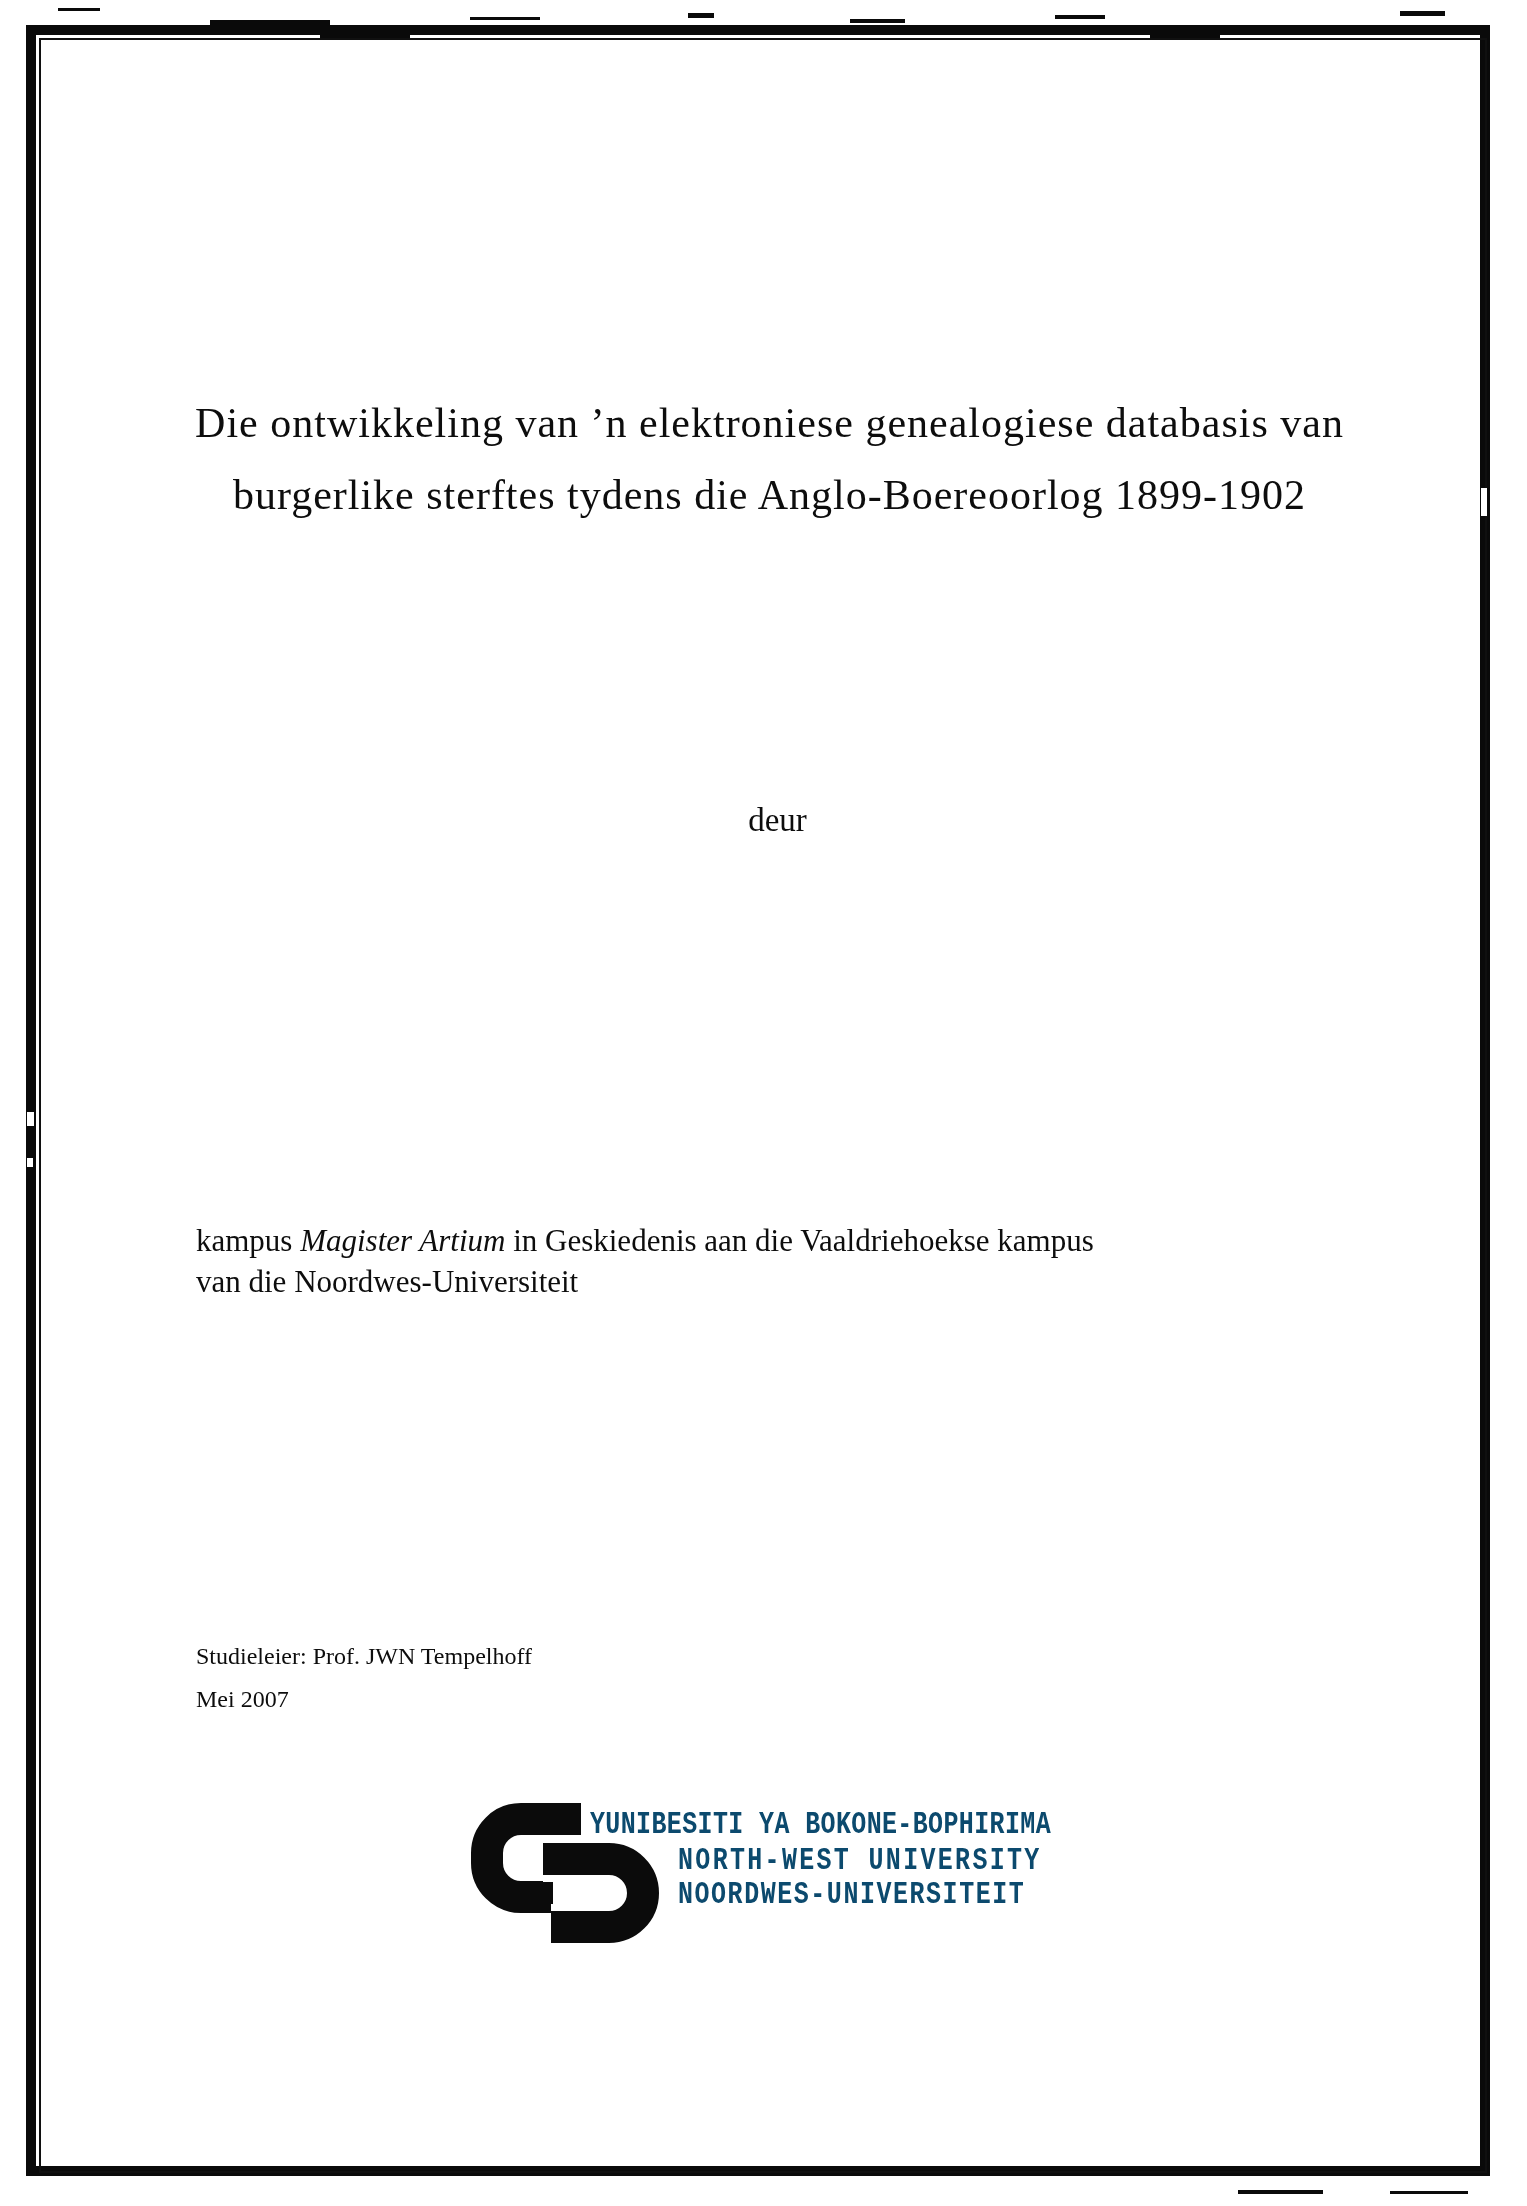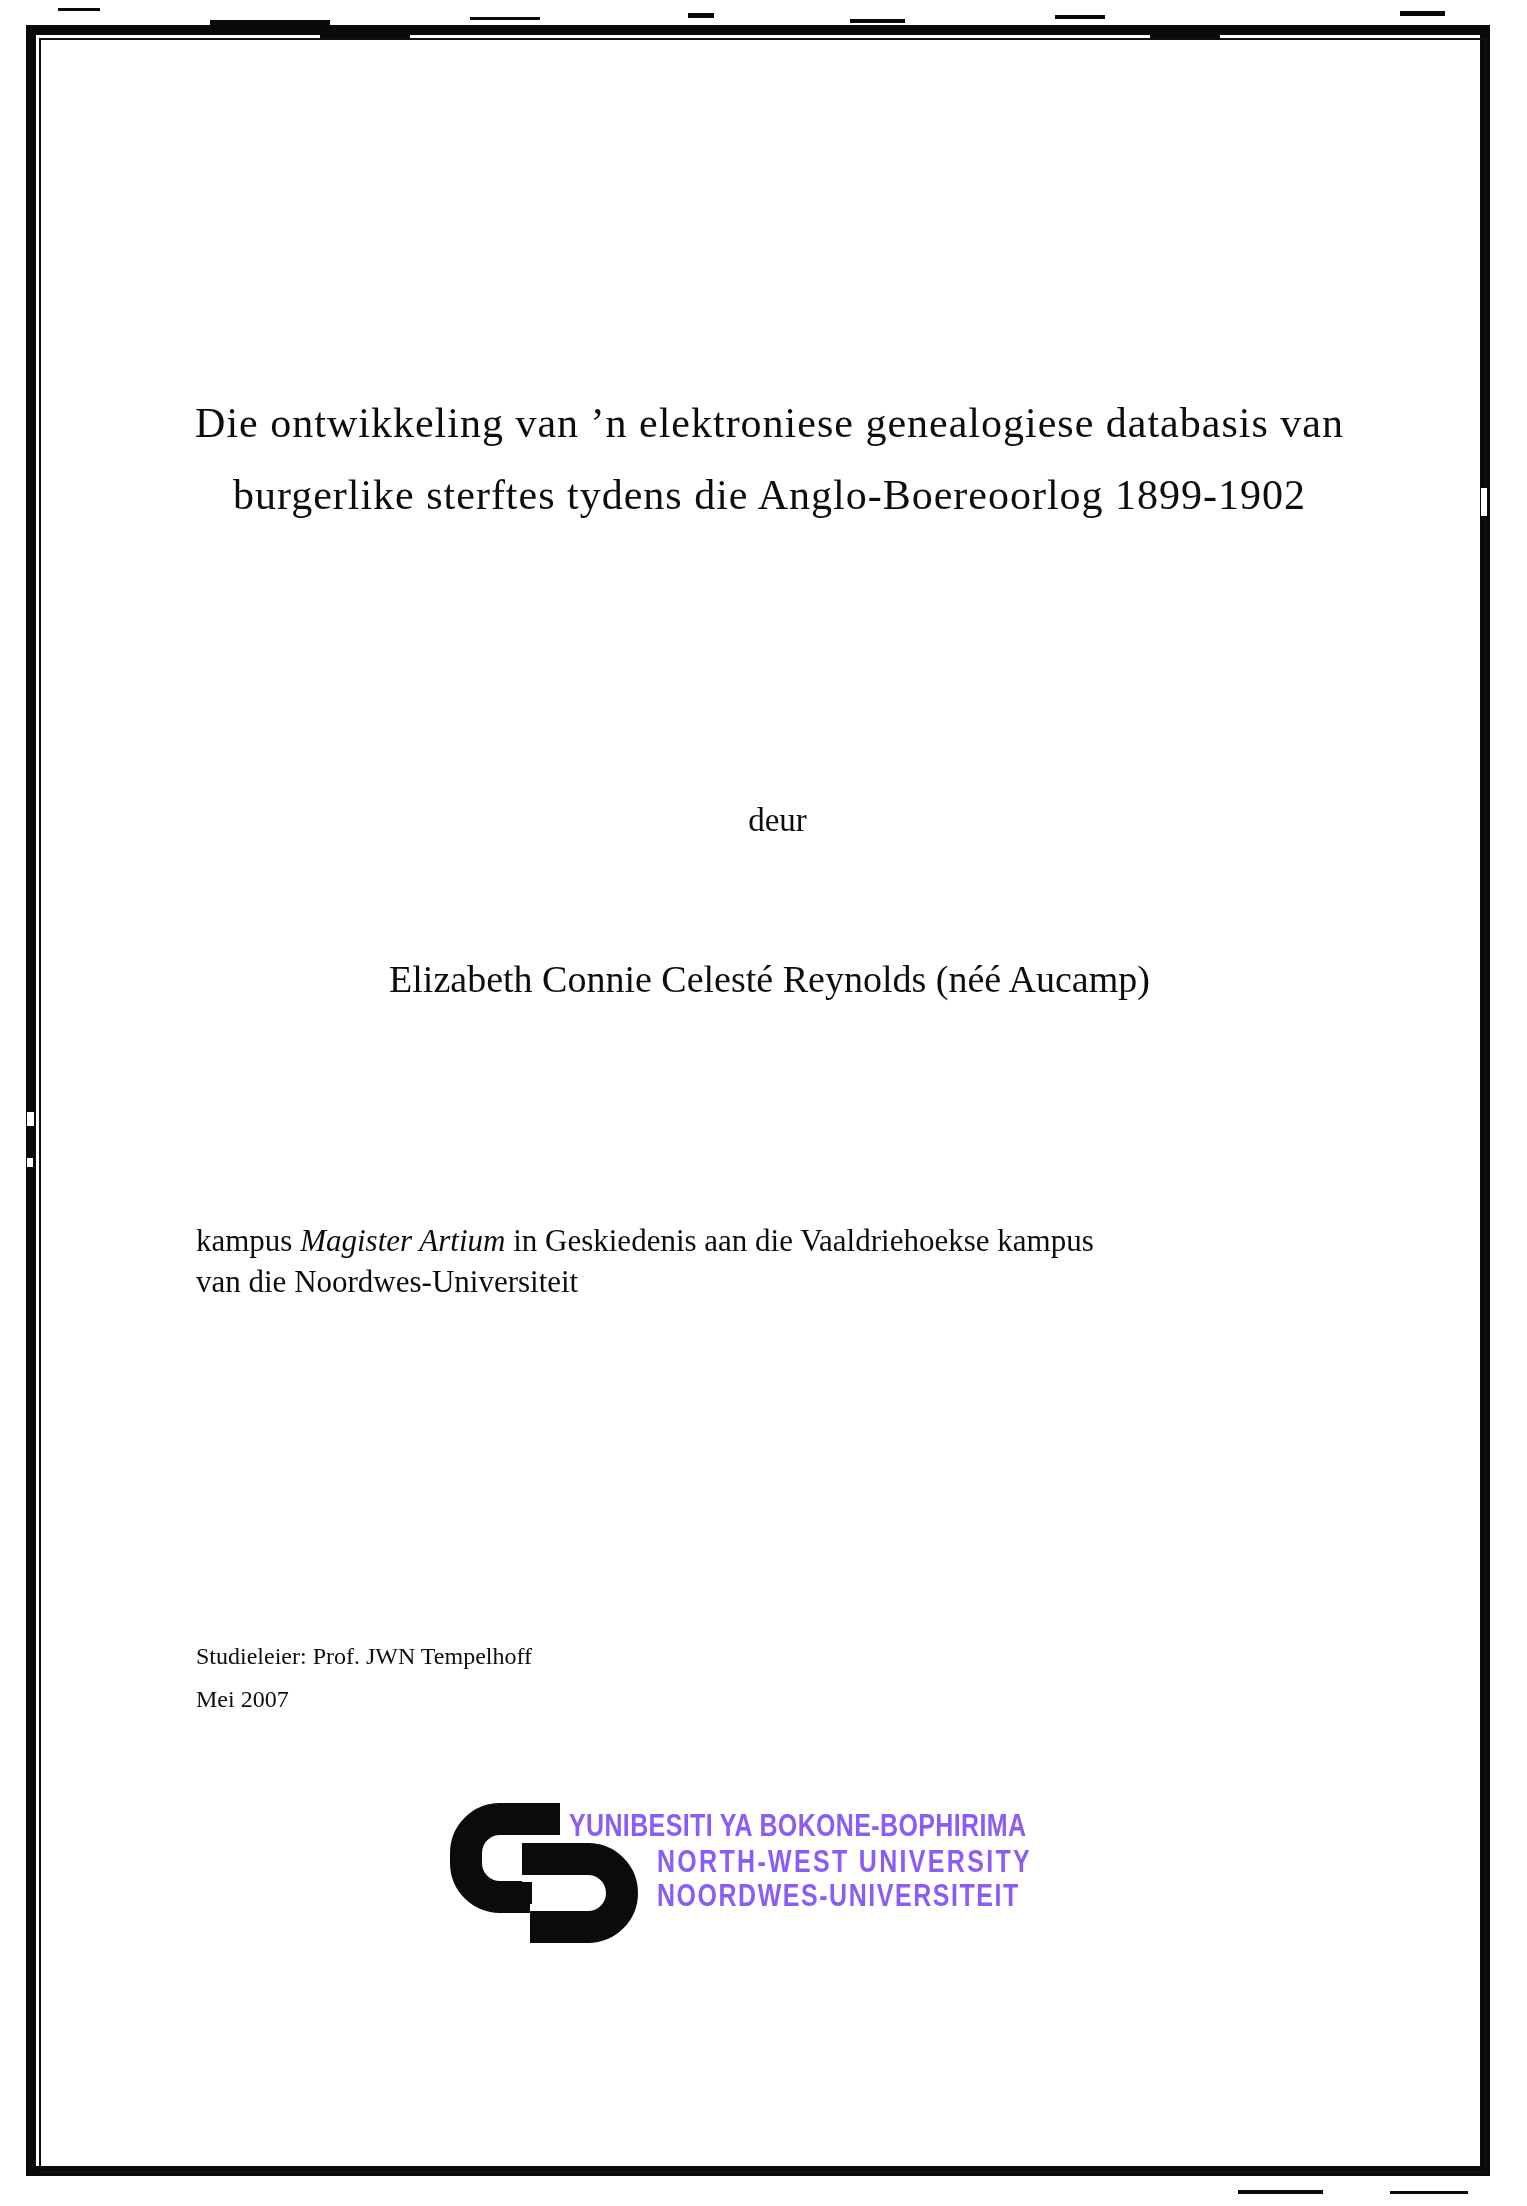--- a/index.html
+++ b/index.html
@@ -36,22 +36,22 @@
     position:absolute; left:196px; top:1220px; width:1140px;
     font-size:31px; line-height:41px;
   }
   .st-line1{ text-align:justify; text-align-last:justify; }
   .statement em{ font-style:italic;text-align:center; }
   .supervisor-block{
     position:absolute; left:196px; top:1635px;
     font-size:24px; line-height:43px;
   }
   .logo{
-    position:absolute; left:444px; top:1797px; width:640px; height:160px;
-    font-family:Liberation Sans, sans-serif; font-weight:700; color:#8b5cf6;
+    position:absolute; left:465px; top:1797px; width:640px; height:160px;
+    font-family:Liberation Mono, monospace; font-weight:700; color:#0c4a6e;
   }
   .logo-mark{ position:absolute; left:0; top:0; }
   .logo-line{
     position:absolute; font-size:32px; line-height:32px; white-space:nowrap;
     transform:scaleX(0.78); transform-origin:left top;
   }
   .logo-l1{ left:125px; top:12px; letter-spacing:0.5px; }
   .logo-l2{ left:213px; top:48px; letter-spacing:3px; }
   .logo-l3{ left:213px; top:82px; letter-spacing:2px; }
 </style>
@@ -78,21 +78,20 @@
   <div class="artifact white" style="left:27px; top:1158px; width:6px; height:9px;"></div>
   <div class="artifact white" style="left:1481px; top:488px; width:6px; height:28px;"></div>
 
   <div class="title">
     <div>Die ontwikkeling van ’n elektroniese genealogiese databasis van</div>
     <div>burgerlike sterftes tydens die Anglo-Boereoorlog 1899-1902</div>
   </div>
 
   <div class="deur">deur</div>
 
-  <div class="author">Elizabeth Connie Celesté Reynolds (néé Aucamp)</div>
 
   <div class="statement">
     <div class="st-line2"><span>kampus </span><em>Magister Artium</em><span> in Geskiedenis aan die Vaaldriehoekse kampus</span></div>
     <div class="st-line3">van die Noordwes-Universiteit</div>
   </div>
 
   <div class="supervisor-block">
     <div>Studieleier: Prof. JWN Tempelhoff</div>
     <div>Mei 2007</div>
   </div>

